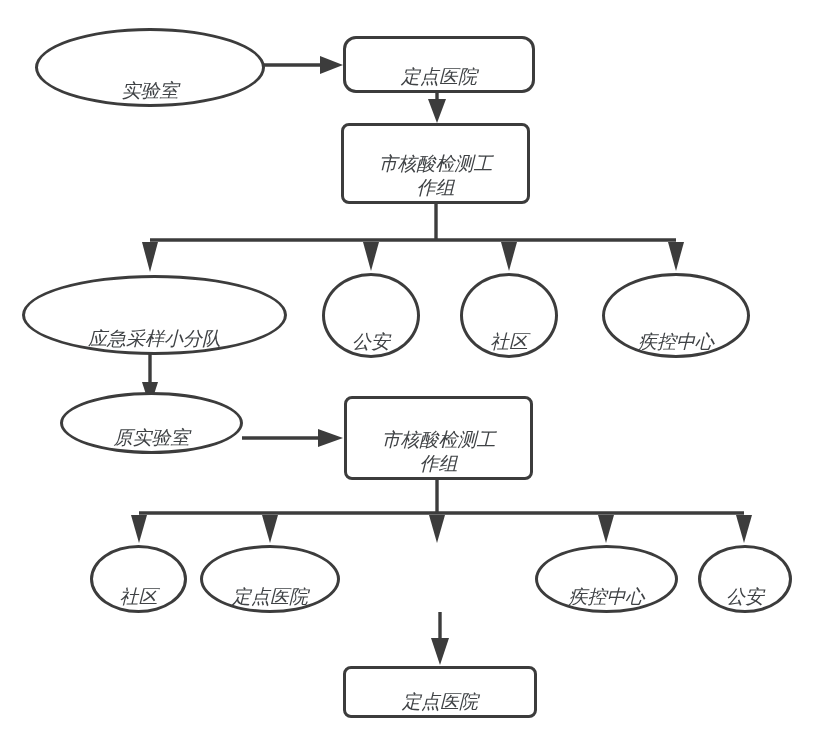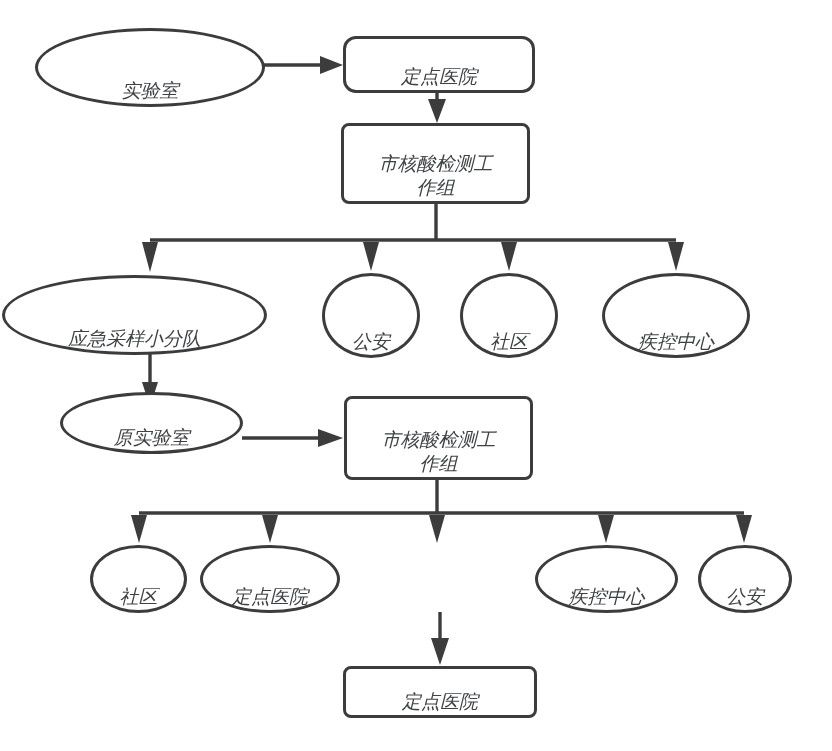--- a/index.html
+++ b/index.html
@@ -93,21 +93,21 @@
 
   <div class="node rrect" style="left:343px;top:36px;width:192px;height:57px;">
     <span>定点医院</span>
   </div>
 
   <div class="node rect" style="left:341px;top:123px;width:189px;height:81px;">
     <span>市核酸检测工
 作组</span>
   </div>
 
-  <div class="node ellipse" style="left:2px;top:275px;width:265px;height:80px;">
+  <div class="node ellipse" style="left:22px;top:275px;width:265px;height:80px;">
     <span>应急采样小分队</span>
   </div>
 
   <div class="node ellipse" style="left:322px;top:273px;width:98px;height:85px;">
     <span>公安</span>
   </div>
 
   <div class="node ellipse" style="left:460px;top:273px;width:98px;height:85px;">
     <span>社区</span>
   </div>

